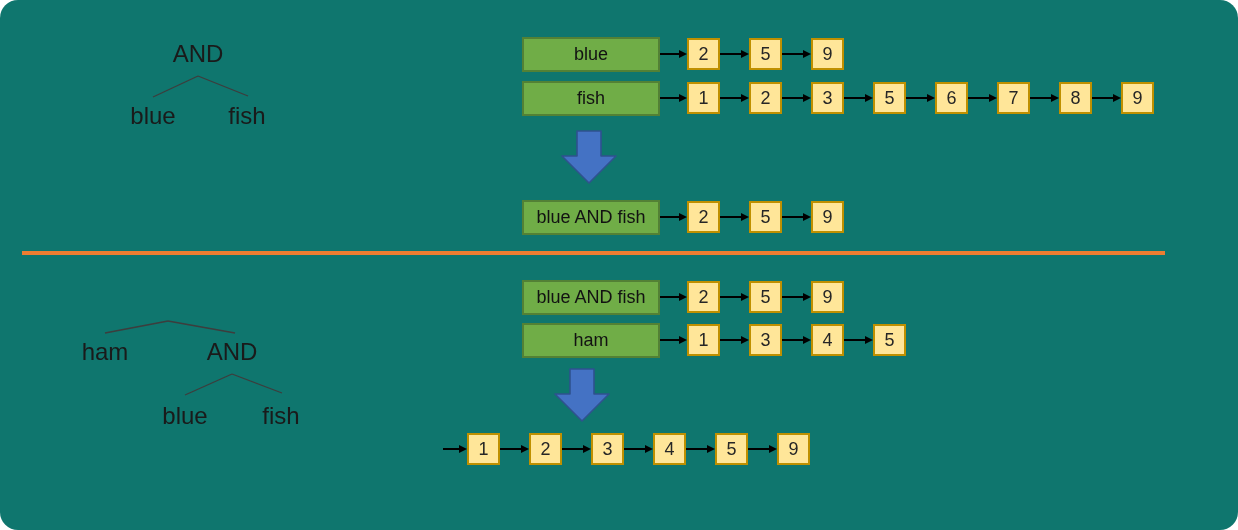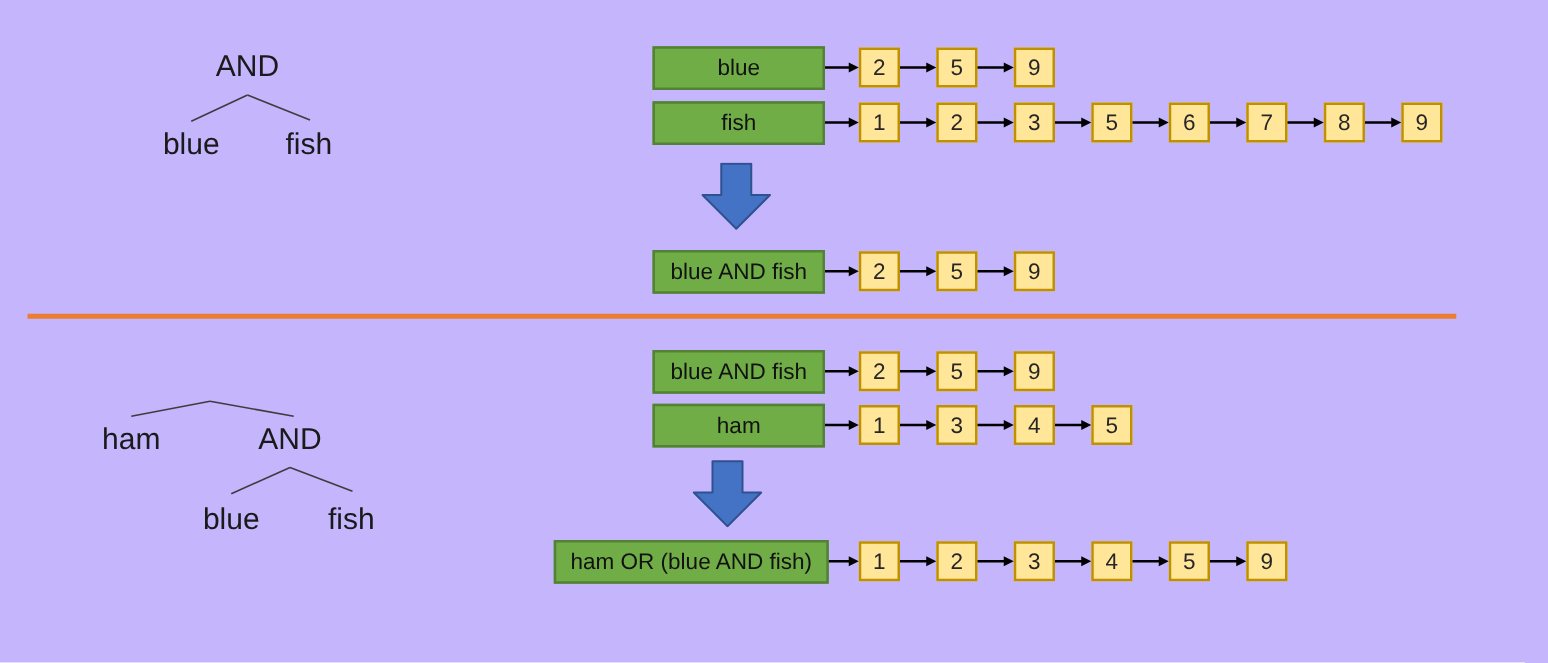--- a/index.html
+++ b/index.html
@@ -1,20 +1,20 @@
 <!DOCTYPE html>
 <html style="--green-fill: #70AD47; --green-border: #538135; --yellow-fill: #FFE699; --yellow-border: #BF9000; --blue-arrow-fill: #4472C4; --blue-arrow-border: #2F528F; --divider-orange: #ED7D31; --connector-black: #000000;"><head>
 <meta charset="utf-8">
 <style>
   * { margin:0; padding:0; box-sizing:border-box; }
   html,body { background:#ffffff; }
   body { font-family:"Liberation Sans", sans-serif; color:#1a1a1a; }
   .canvas {
     position:relative; width:1238px; height:530px;
-    background:#c4b5fd; overflow:hidden;
+    background:#0f766e; overflow:hidden;border-radius:18px;
   }
   
   .tnode {
     position:absolute; width:120px; text-align:center;
     font-size:24px; line-height:26px; color:#1a1a1a; white-space:nowrap;
   }
   svg.lines { position:absolute; left:0; top:0; pointer-events:none; }
   svg.lines line { stroke:#3d3d3d; stroke-width:1.3; }
   
   .prow {
@@ -133,21 +133,20 @@
       <div class="conn first"></div>
       <div class="pbox">1</div>
       <div class="conn"></div>
       <div class="pbox">3</div>
       <div class="conn"></div>
       <div class="pbox">4</div>
       <div class="conn"></div>
       <div class="pbox">5</div>
     </div>
   <div class="prow" style="left:443px;top:431px;--lw:220px;--g1:24px">
-      <div class="glabel">ham OR (blue AND fish)</div>
       <div class="conn first"></div>
       <div class="pbox">1</div>
       <div class="conn"></div>
       <div class="pbox">2</div>
       <div class="conn"></div>
       <div class="pbox">3</div>
       <div class="conn"></div>
       <div class="pbox">4</div>
       <div class="conn"></div>
       <div class="pbox">5</div>

